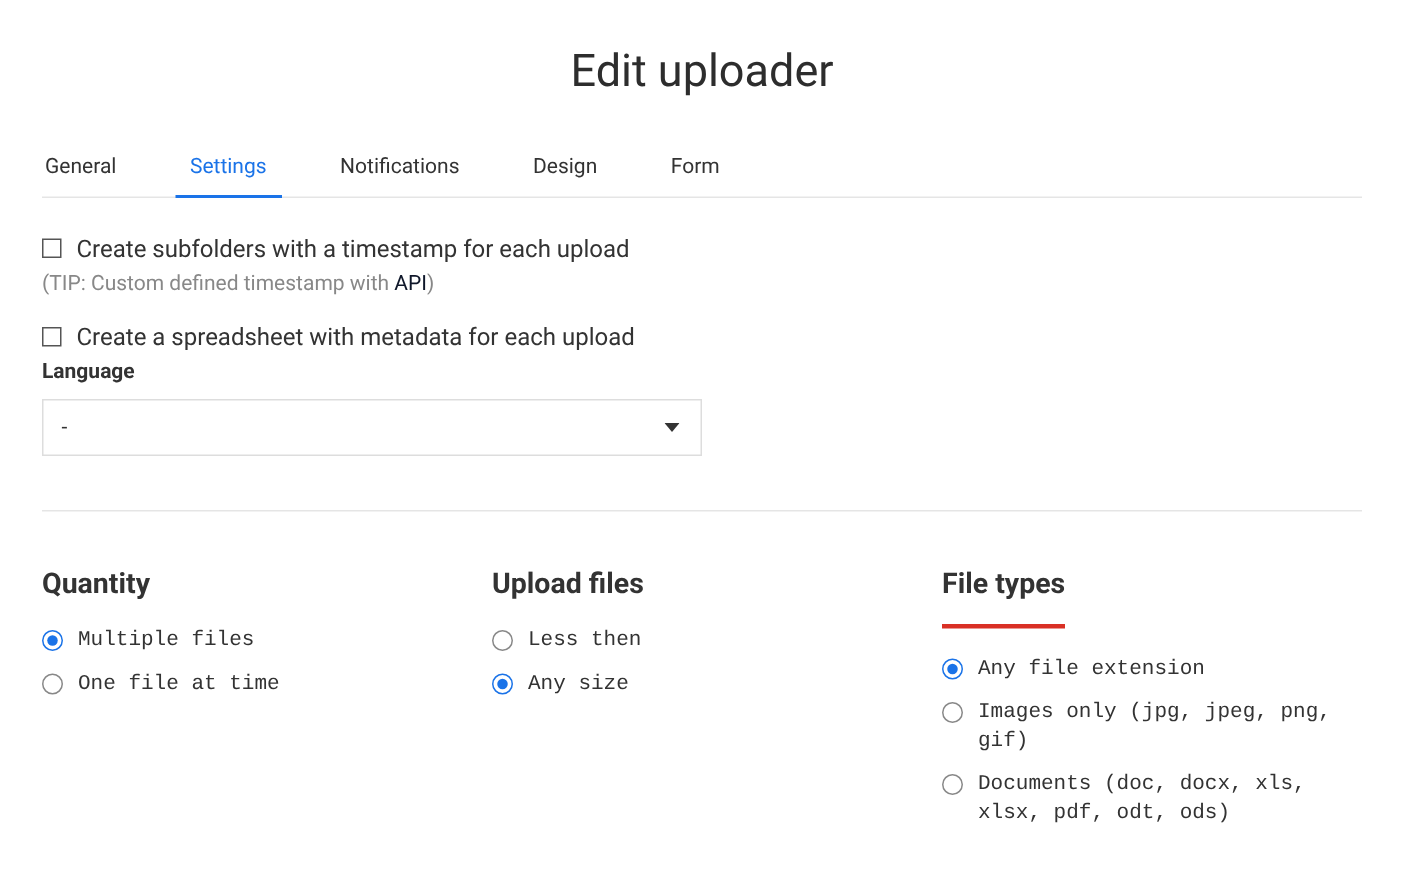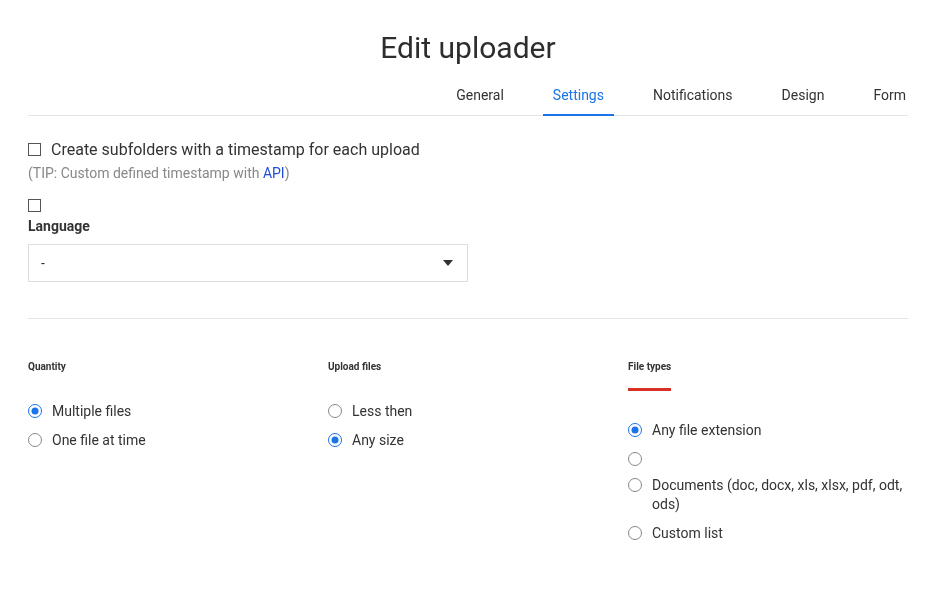--- a/index.html
+++ b/index.html
@@ -14,25 +14,25 @@
       width: 936px;
       height: 590px;
       padding: 20px 28px;
     }
     .page-title {
       font-size: 30px;
       font-weight: 400;
       text-align: center;
       color: #2d2d2d;
       margin-top: 10px;
-      margin-bottom: 14px;
+      margin-bottom: 30px;
     }
     .tabs {
       display: flex;
-      justify-content: flex-end;
+      justify-content: flex-start;
       border-bottom: 1px solid #e5e5e5;
       gap: 45px;
       margin-bottom: 24px;
     }
     .tab {
       padding: 8px 2px 12px 2px;
       font-size: 14px;
       color: #333;
       cursor: pointer;
       position: relative;
@@ -63,21 +63,21 @@
       background: #fff;
       cursor: pointer;
       flex-shrink: 0;
     }
     .tip-text {
       font-size: 14px;
       color: #888;
       margin-bottom: 18px;
     }
     .tip-text .api-link {
-      color: #1d4ed8;
+      color: #0f172a;
       cursor: pointer;
     }
     .section-label {
       font-size: 14px;
       font-weight: 700;
       margin-bottom: 10px;
     }
     .select-wrap {
       position: relative;
       width: 440px;
@@ -106,36 +106,37 @@
       margin-bottom: 36px;
     }
     .columns {
       display: flex;
       gap: 20px;
     }
     .col {
       flex: 1;
     }
     .col-title {
-      font-size: 10px;
+      font-size: 19px;
       font-weight: 700;
-      margin-bottom: 30px;
+      margin-bottom: 18px;
       display: inline-block;
     }
     .underline-red {
       border-bottom: 3px solid #d93025;
       padding-bottom: 16px;
     }
     .radio-row {
       display: flex;
       align-items: flex-start;
       gap: 10px;
       margin-bottom: 10px;
       font-size: 14px;
       cursor: pointer;
+      font-family: Liberation Mono, monospace;
     }
     .radio {
       width: 14px;
       height: 14px;
       border: 1.5px solid #888;
       border-radius: 50%;
       flex-shrink: 0;
       margin-top: 2px;
       position: relative;
       background: #fff;
@@ -174,20 +175,21 @@
 <div class="checkbox-row">
   <span class="checkbox"></span>
   <span>Create subfolders with a timestamp for each upload</span>
 </div>
 <div class="tip-text">
   <span>(TIP: Custom defined timestamp with </span><span class="api-link">API</span><span>)</span>
 </div>
 
 <div class="checkbox-row">
   <span class="checkbox"></span>
+  <span>Create a spreadsheet with metadata for each upload</span>
 </div>
 
 <div class="section-label">Language</div>
 <div class="select-wrap">
   <span>-</span>
   <span class="caret">
     <svg width="10" height="6" viewBox="0 0 10 6">
         <path d="M0 0 L5 6 L10 0 Z" fill="#333"></path>
       </svg>
   </span>
@@ -221,23 +223,20 @@
   </div>
 
   <div class="col">
     <div><span class="col-title underline-red">File types</span></div>
     <div class="radio-row">
       <span class="radio selected"></span>
       <span class="radio-label">Any file extension</span>
     </div>
     <div class="radio-row">
       <span class="radio"></span>
+      <span class="radio-label">Images only (jpg, jpeg, png, gif)</span>
     </div>
     <div class="radio-row">
       <span class="radio"></span>
       <span class="radio-label">Documents (doc, docx, xls, xlsx, pdf, odt, ods)</span>
     </div>
-    <div class="radio-row">
-      <span class="radio"></span>
-      <span class="radio-label">Custom list</span>
-    </div>
   </div>
 </div>
 
 </body></html>

